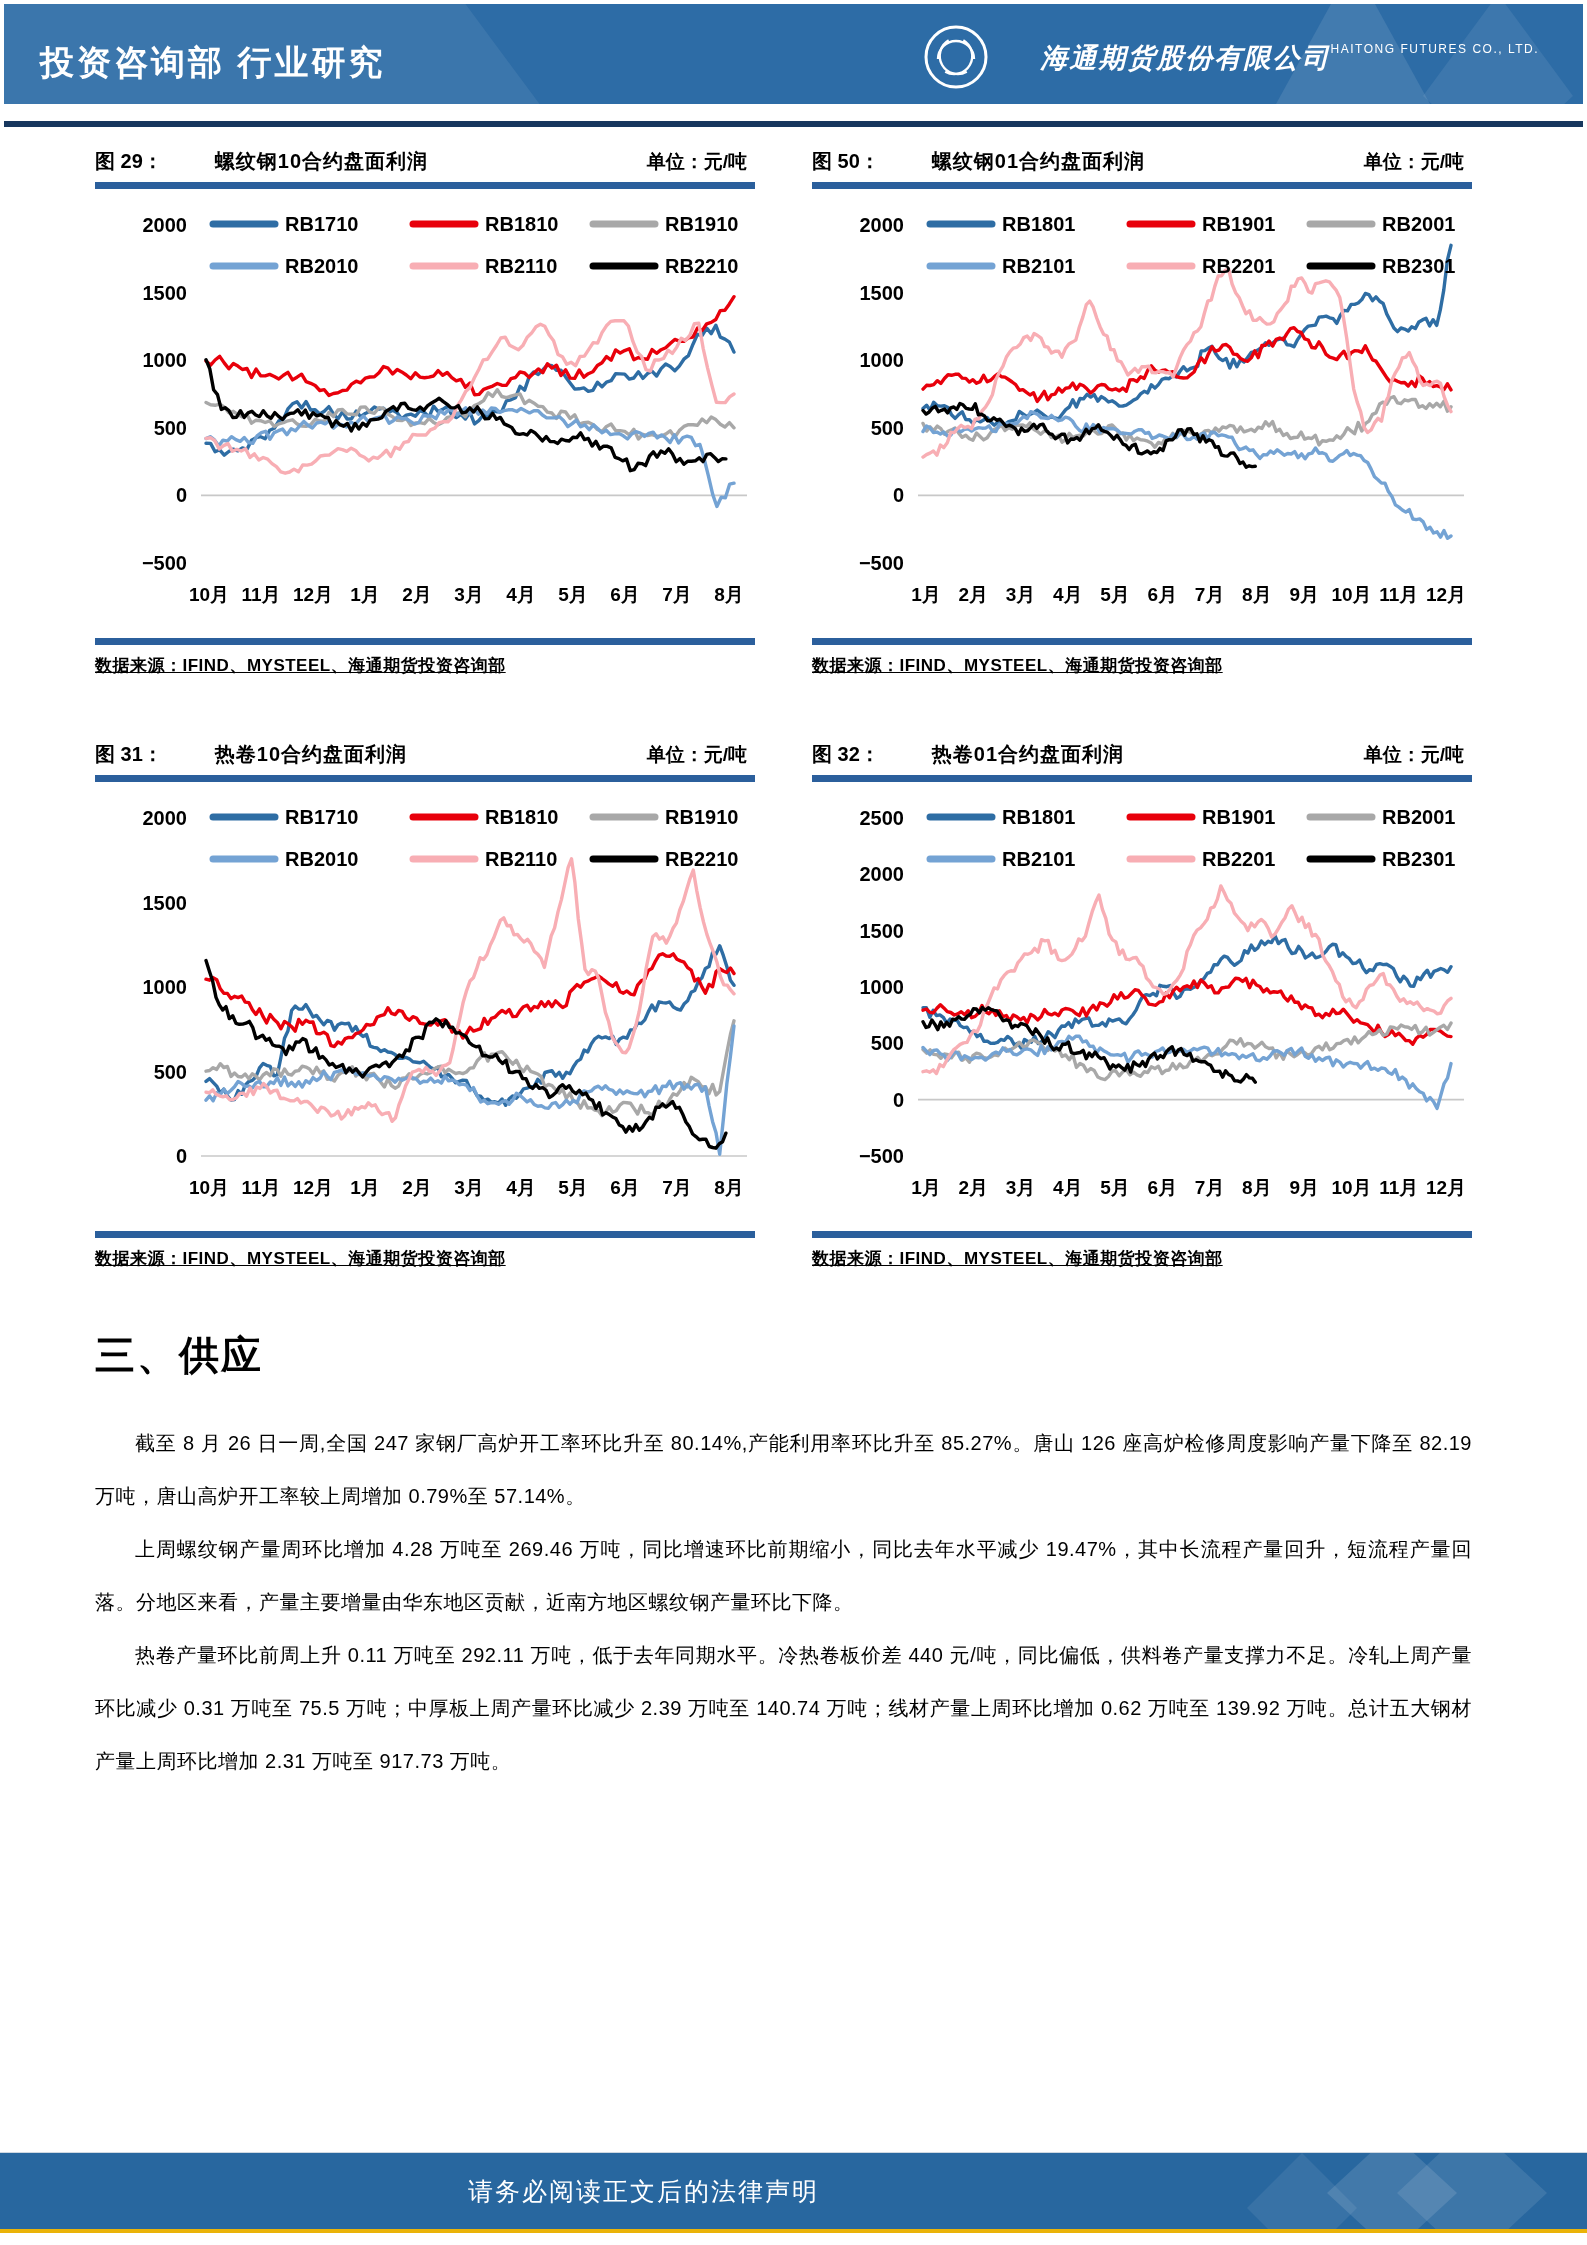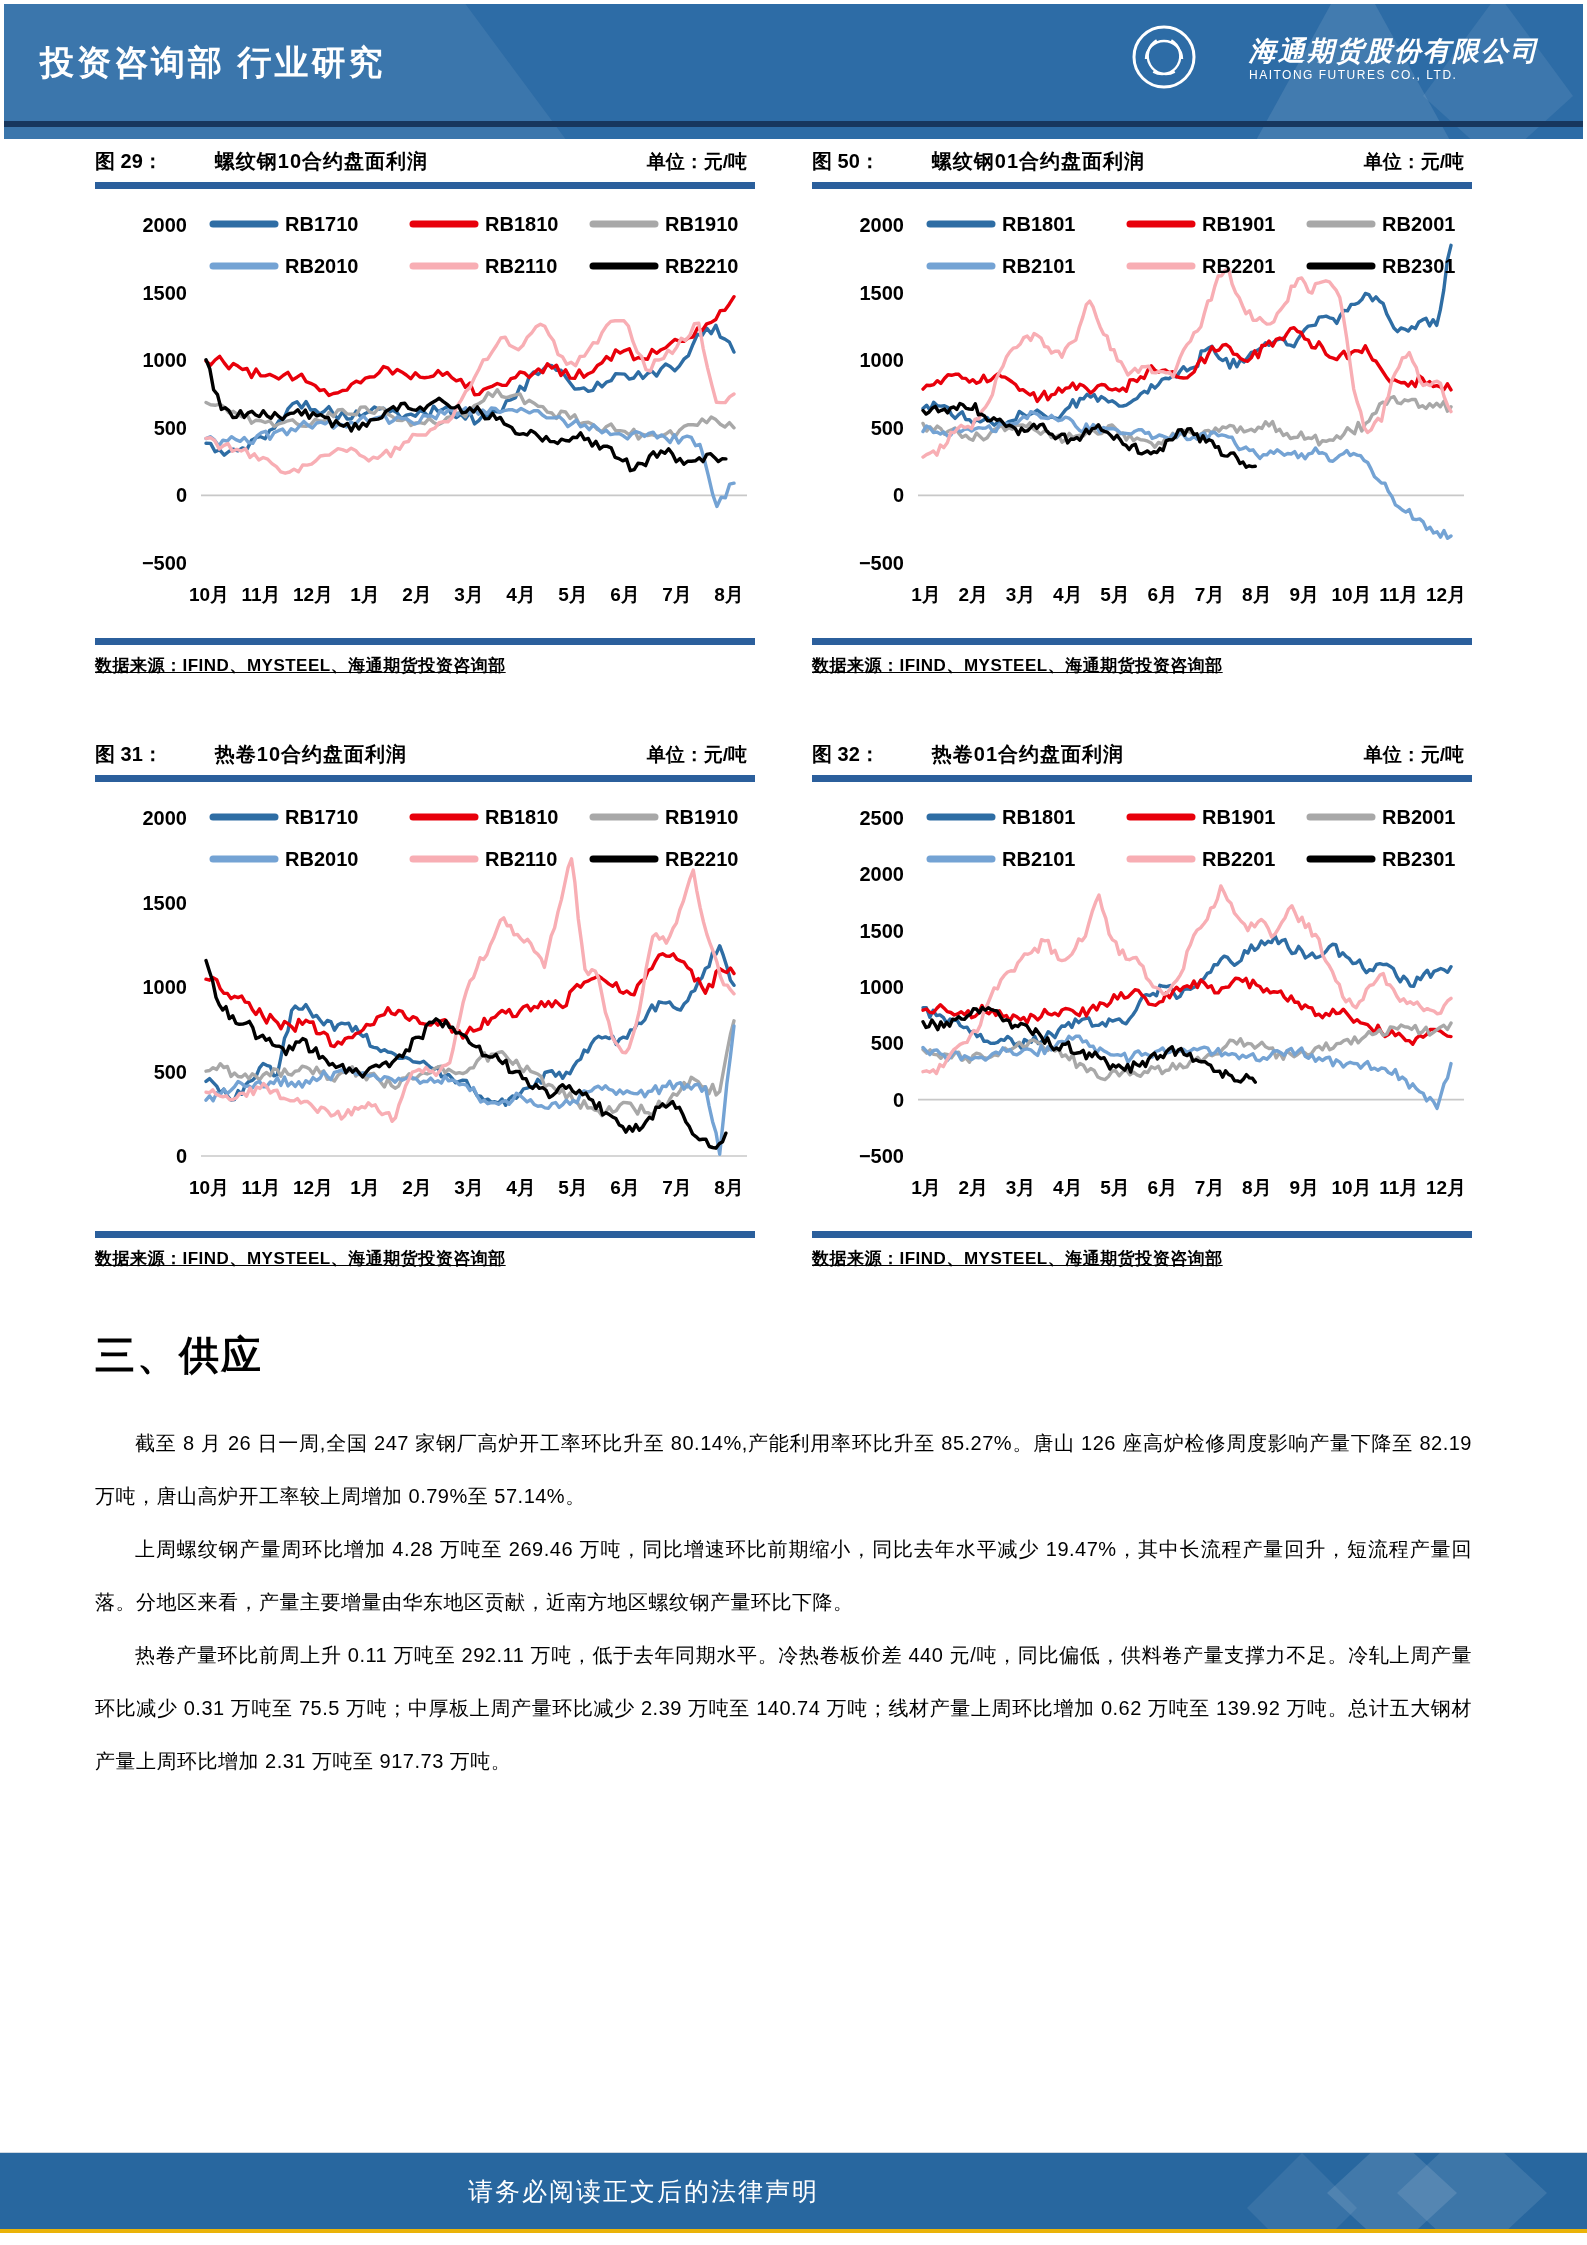--- a/index.html
+++ b/index.html
@@ -1,29 +1,29 @@
 <!DOCTYPE html>
 <html><head>
 <meta charset="utf-8">
 <style>
   html,body{margin:0;padding:0;background:#ffffff;}
   .page{position:relative;width:1587px;height:2245px;background:#ffffff;overflow:hidden;
         font-family:"Liberation Sans","DejaVu Sans",sans-serif;color:#000;}
 
   
-  .header-band{position:absolute;top:4px;left:4px;right:4px;height:135px;background:#2D6CA6;overflow:hidden;}
+  .header-band{position:absolute;top:4px;left:4px;right:4px;height:100px;background:#2D6CA6;overflow:hidden;}
   .hdr-accent1{position:absolute;left:-60px;top:-30px;width:640px;height:190px;background:rgba(255,255,255,0.07);
                clip-path:polygon(0 0,78% 0,100% 100%,0 100%);}
   .hdr-accent2{position:absolute;right:120px;top:-40px;width:220px;height:200px;background:rgba(255,255,255,0.10);
                clip-path:polygon(50% 0,100% 100%,0 100%);}
   .hdr-accent3{position:absolute;right:10px;top:-10px;width:150px;height:170px;background:rgba(255,255,255,0.08);
                clip-path:polygon(50% 0,100% 60%,50% 100%,0 60%);}
   .header-title{position:absolute;left:36px;top:36px;font-size:34px;font-weight:bold;color:#fff;letter-spacing:3px;}
   .logo{position:absolute;right:44px;top:20px;display:flex;align-items:center;gap:14px;color:#fff;}
-  .logo-text{display:flex;flex-direction:column;line-height:1.25;margin-left:38px;}
+  .logo-text{display:flex;line-height:1.25;margin-left:38px;}
   .logo-cn{font-family:"Liberation Serif","DejaVu Serif",serif;font-style:italic;font-weight:bold;font-size:27px;letter-spacing:2px;}
   .logo-en{font-size:12px;letter-spacing:1.5px;}
   .header-rule{position:absolute;top:121px;left:4px;right:4px;height:6px;background:#17375E;}
 
   
   .content{position:absolute;left:95px;top:148px;width:1377px;}
   .charts{display:grid;grid-template-columns:660px 660px;column-gap:57px;row-gap:64px;}
   .chart-head{display:flex;align-items:baseline;font-weight:bold;font-size:20px;}
   .chart-title{margin-left:52px;letter-spacing:1px;}
   .unit-label{margin-left:auto;margin-right:8px;font-size:19px;}

